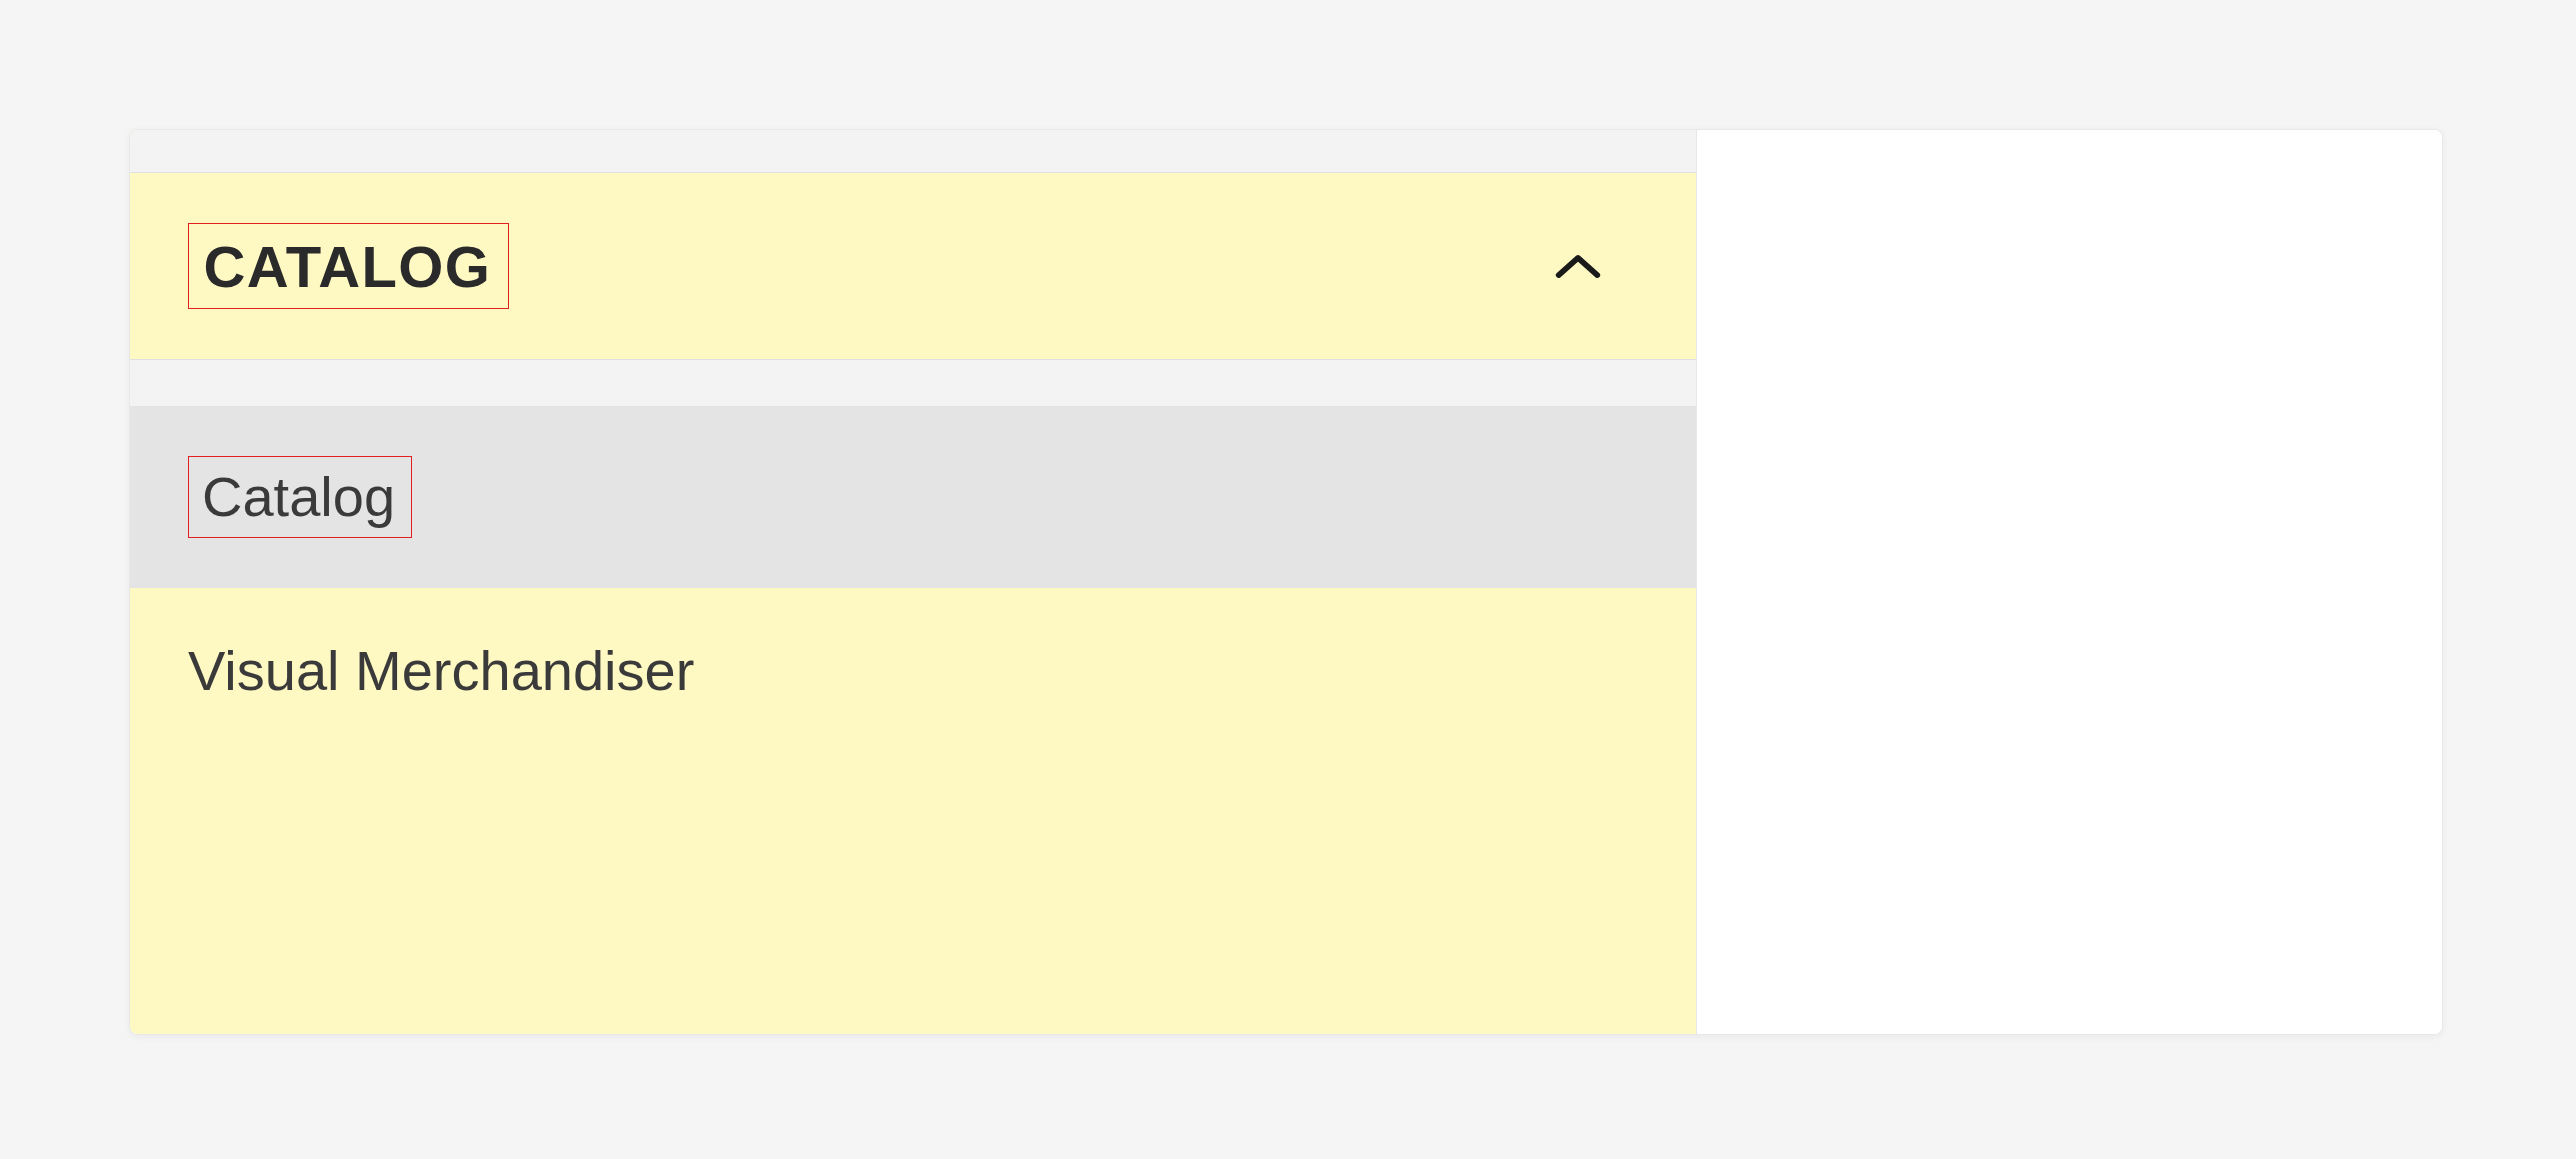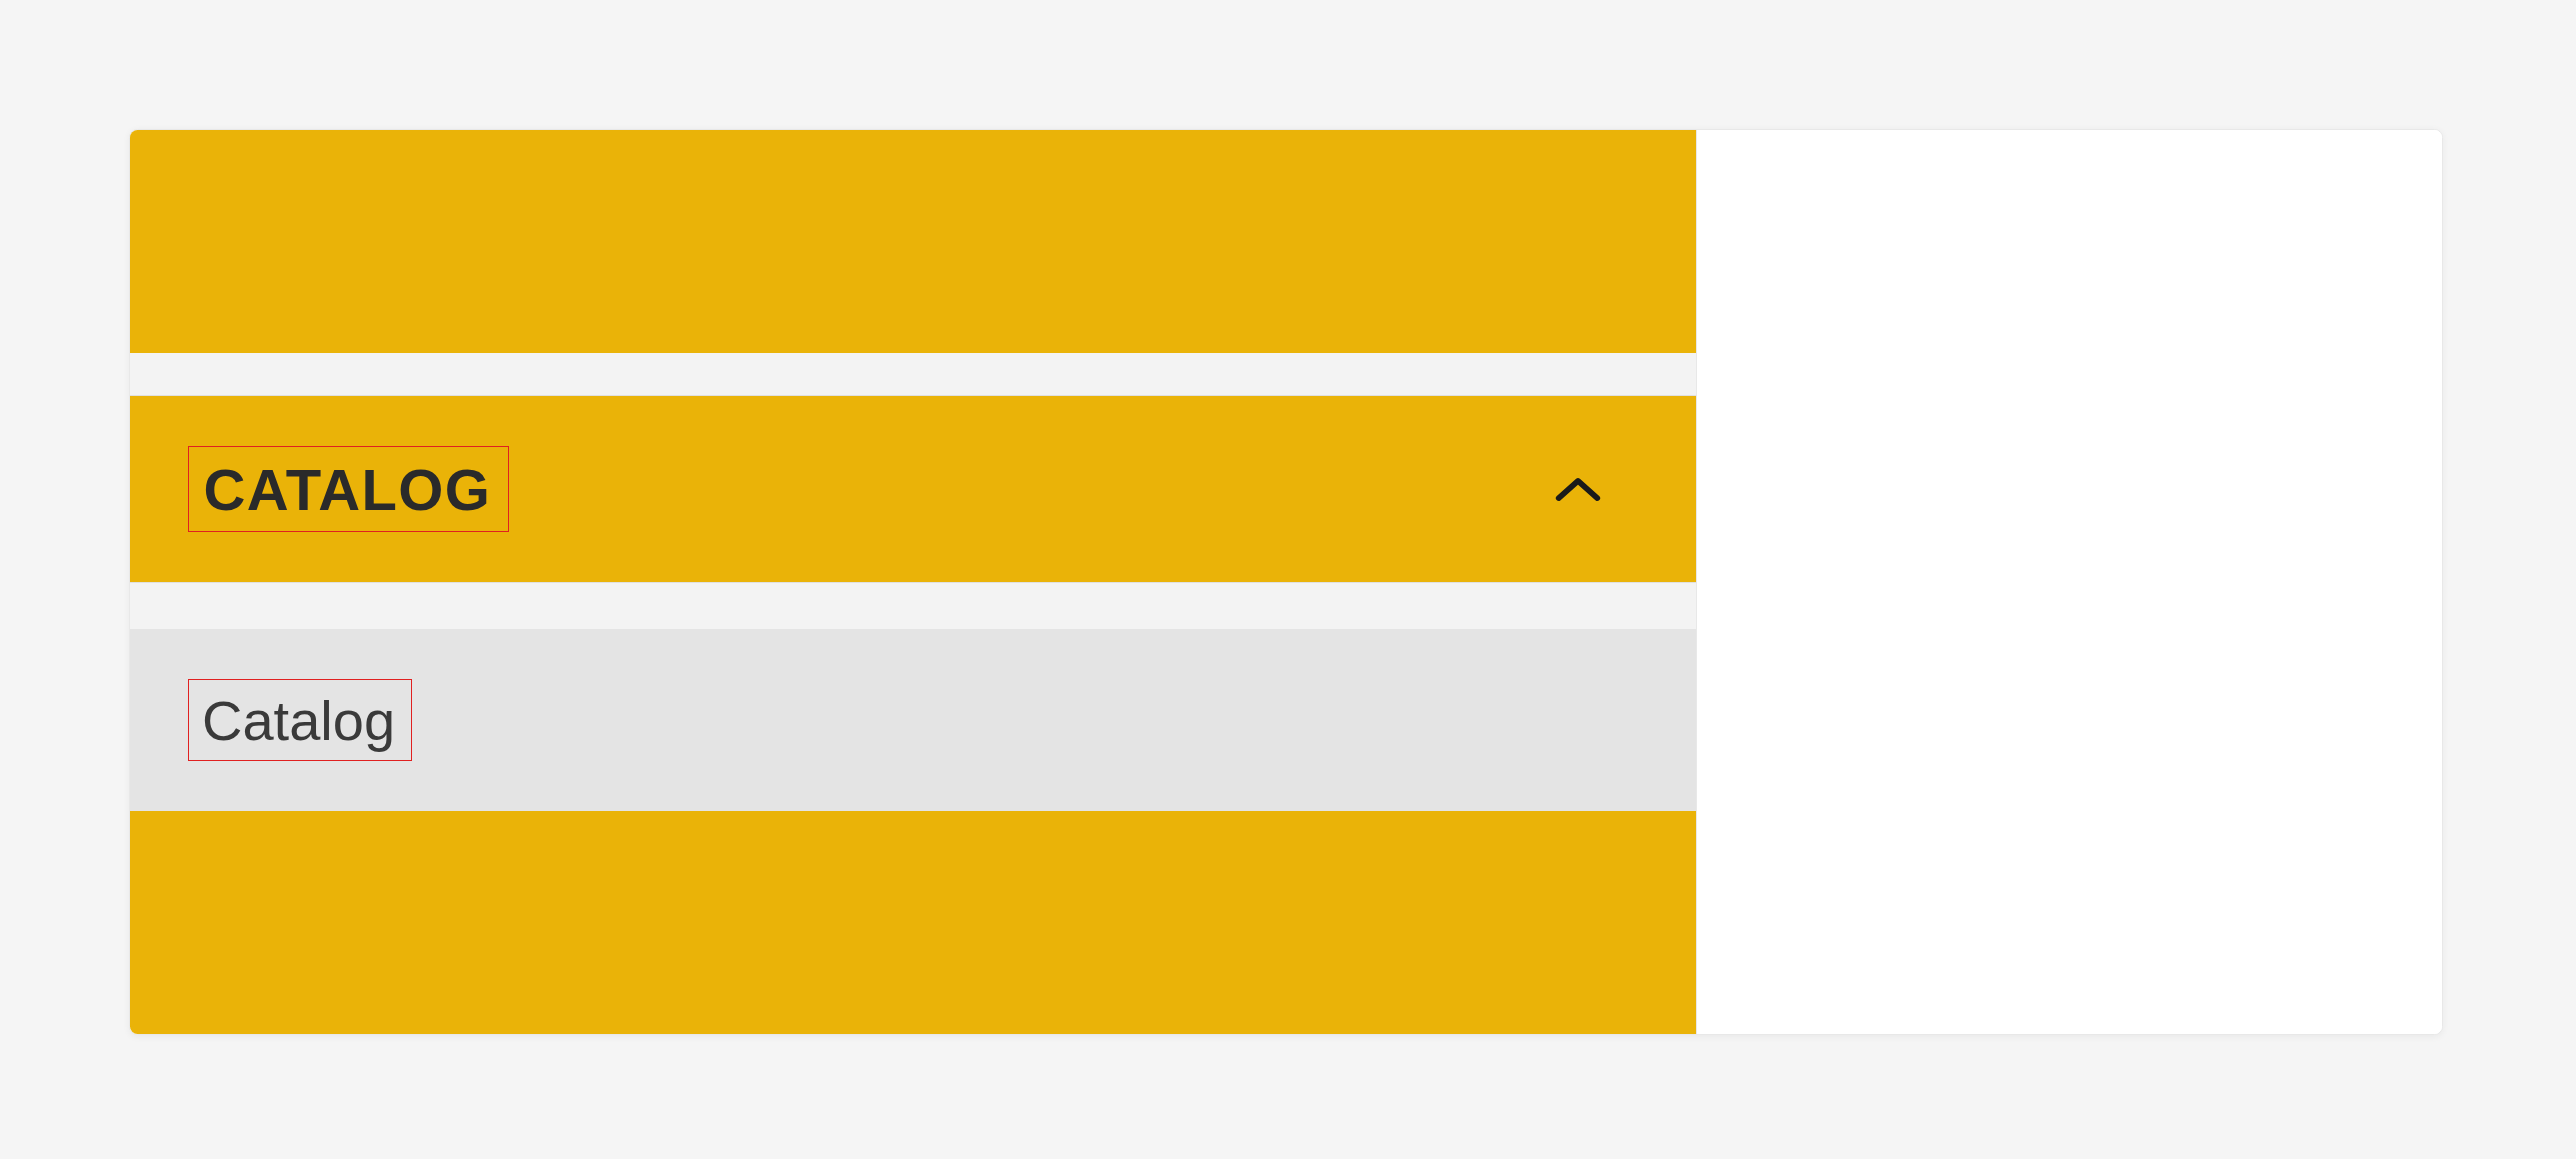--- a/index.html
+++ b/index.html
@@ -23,25 +23,24 @@
       height: 906px;
       background: #ffffff;
       border: 0.7px solid #e8e8e8;
       border-radius: 8.6px;
       box-shadow: 0 1.4px 7.2px rgba(0,0,0,0.05);
       display: flex;
       overflow: hidden;
     }
     .sidebar {
       width: 1567px;
-      background: #eab308;
+      background: #fef9c3;
       display: flex;
       flex-direction: column;
       border-right: 0.7px solid #e8e8e8;
-      justify-content: center;
     }
     .right-panel {
       flex: 1;
       background: #ffffff;
     }
     .top-strip {
       height: 43px;
       border-bottom: 0.7px solid #e0e0e0;
       background: #f3f3f3;
     }
@@ -116,17 +115,20 @@
     </div>
 
     <div class="subitem-gap"></div>
 
     <div class="subitem selected">
       <span class="subitem-label-wrap">
         <span>Catalog</span>
       </span>
     </div>
 
+    <div class="subitem">
+      <span class="subitem-label-plain">Visual Merchandiser</span>
+    </div>
   </div>
 
   <div class="right-panel"></div>
 </div>
 
 
 </body></html>

